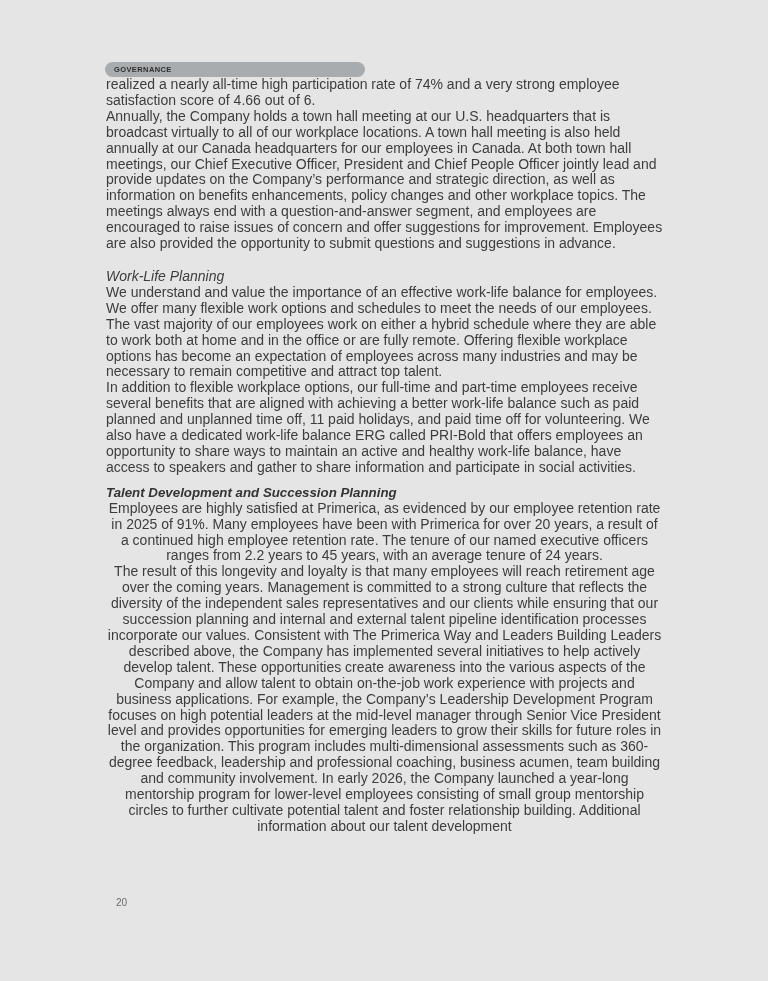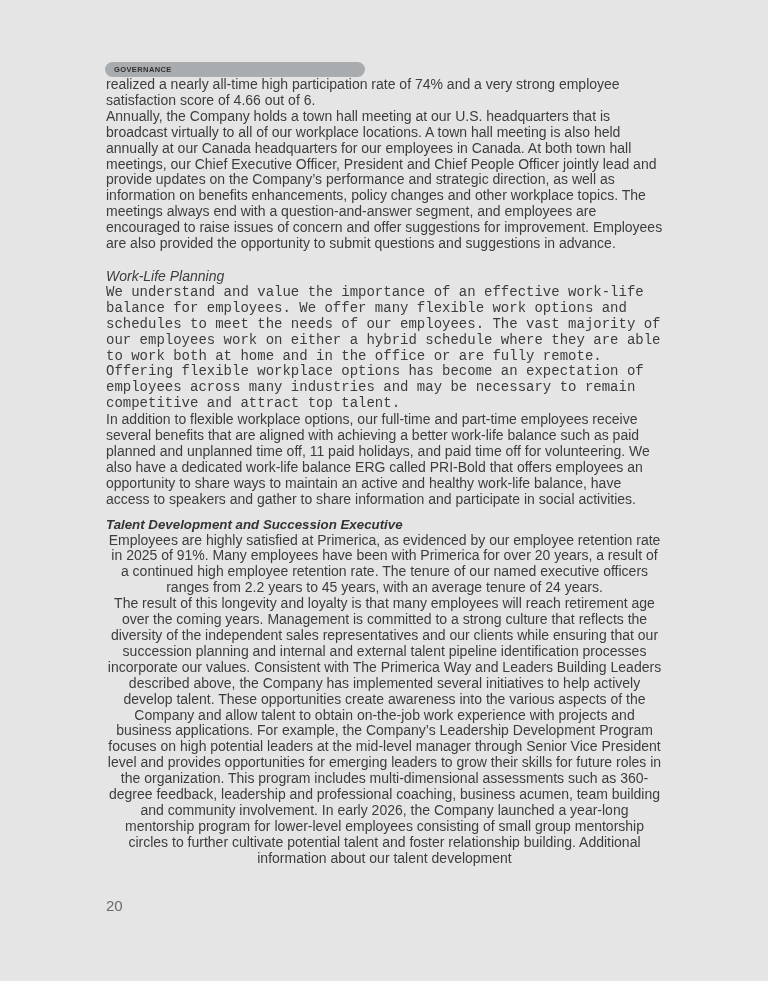--- a/index.html
+++ b/index.html
@@ -46,38 +46,38 @@
     font-size: 14px;
     line-height: 15.9px;
     color: #3d3d3d;
   }
   .para-1 { margin-top: 30px; }
   .para-2 { margin-top: 16px; }
   .subheading {
     margin-top: 17px !important;
     font-style: italic;
   }
-  .para-3 { margin-top: 13px; font-family: Liberation Mono, monospace; }
+  .para-3 { margin-top: 13px; }
   .para-4 { margin-top: 11px; }
   .heading {
     margin: 0;
     margin-top: 8px;
     font-size: 13.3px;
     font-weight: bold;
     font-style: italic;
     color: #343434;
     line-height: 17px;
   }
   .para-5 { margin-top: 9px; text-align: center; }
   .para-6 { margin-top: 20px; text-align: center; }
   .page-number {
     position: absolute;
-    left: 106px;
+    left: 116px;
     top: 897px;
-    font-size: 15px;
+    font-size: 10px;
     color: #6b6b6b;
   }
 </style>
 </head>
 <body>
 
 <div class="page">
 
   <div class="tag">GOVERNANCE</div>
 
@@ -86,21 +86,21 @@
     <p class="para-1">realized a nearly all-time high participation rate of 74% and a very strong employee satisfaction score of 4.66 out of 6.</p>
 
     <p class="para-2">Annually, the Company holds a town hall meeting at our U.S. headquarters that is broadcast virtually to all of our workplace locations. A town hall meeting is also held annually at our Canada headquarters for our employees in Canada. At both town hall meetings, our Chief Executive Officer, President and Chief People Officer jointly lead and provide updates on the Company’s performance and strategic direction, as well as information on benefits enhancements, policy changes and other workplace topics. The meetings always end with a question-and-answer segment, and employees are encouraged to raise issues of concern and offer suggestions for improvement. Employees are also provided the opportunity to submit questions and suggestions in advance.</p>
 
     <p class="subheading">Work-Life Planning</p>
 
     <p class="para-3">We understand and value the importance of an effective work-life balance for employees. We offer many flexible work options and schedules to meet the needs of our employees. The vast majority of our employees work on either a hybrid schedule where they are able to work both at home and in the office or are fully remote. Offering flexible workplace options has become an expectation of employees across many industries and may be necessary to remain competitive and attract top talent.</p>
 
     <p class="para-4">In addition to flexible workplace options, our full-time and part-time employees receive several benefits that are aligned with achieving a better work-life balance such as paid planned and unplanned time off, 11 paid holidays, and paid time off for volunteering. We also have a dedicated work-life balance ERG called PRI-Bold that offers employees an opportunity to share ways to maintain an active and healthy work-life balance, have access to speakers and gather to share information and participate in social activities.</p>
 
-    <h2 class="heading">Talent Development and Succession Executive</h2>
+    <h2 class="heading">Talent Development and Succession Planning</h2>
 
     <p class="para-5">Employees are highly satisfied at Primerica, as evidenced by our employee retention rate in 2025 of 91%. Many employees have been with Primerica for over 20 years, a result of a continued high employee retention rate. The tenure of our named executive officers ranges from 2.2 years to 45 years, with an average tenure of 24 years.</p>
 
     <p class="para-6">The result of this longevity and loyalty is that many employees will reach retirement age over the coming years. Management is committed to a strong culture that reflects the diversity of the independent sales representatives and our clients while ensuring that our succession planning and internal and external talent pipeline identification processes incorporate our values. Consistent with The Primerica Way and Leaders Building Leaders described above, the Company has implemented several initiatives to help actively develop talent. These opportunities create awareness into the various aspects of the Company and allow talent to obtain on-the-job work experience with projects and business applications. For example, the Company’s Leadership Development Program focuses on high potential leaders at the mid-level manager through Senior Vice President level and provides opportunities for emerging leaders to grow their skills for future roles in the organization.  This program includes multi-dimensional assessments such as 360-degree feedback, leadership and professional coaching, business acumen, team building and community involvement. In early 2026, the Company launched a year-long mentorship program for lower-level employees consisting of small group mentorship circles to further cultivate potential talent and foster relationship building. Additional information about our talent development</p>
 
   </div>
 
   <div class="page-number">20</div>
 
 </div>

